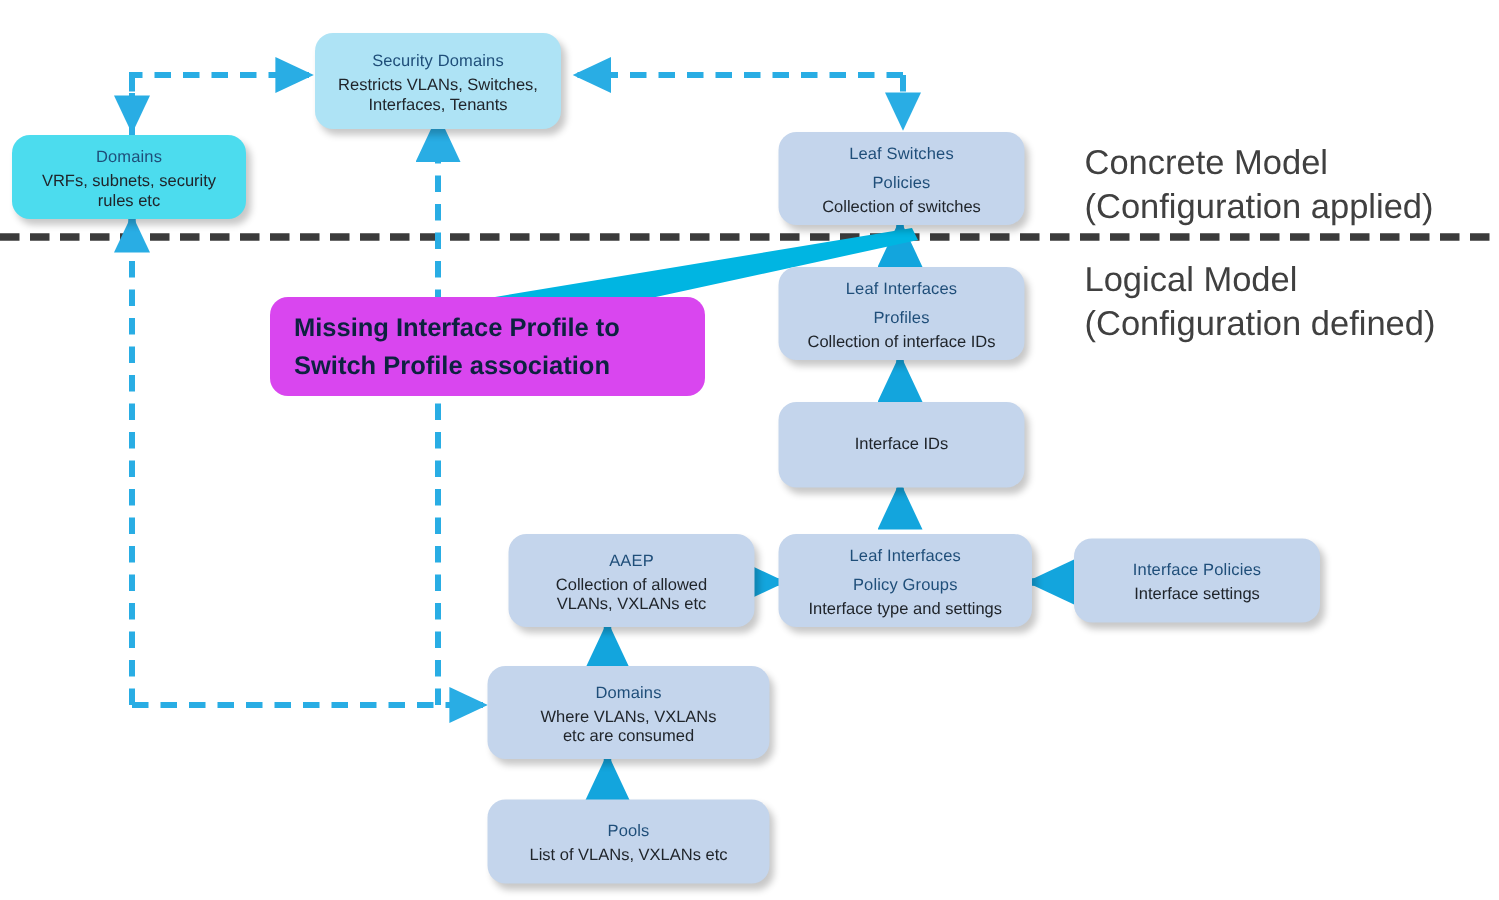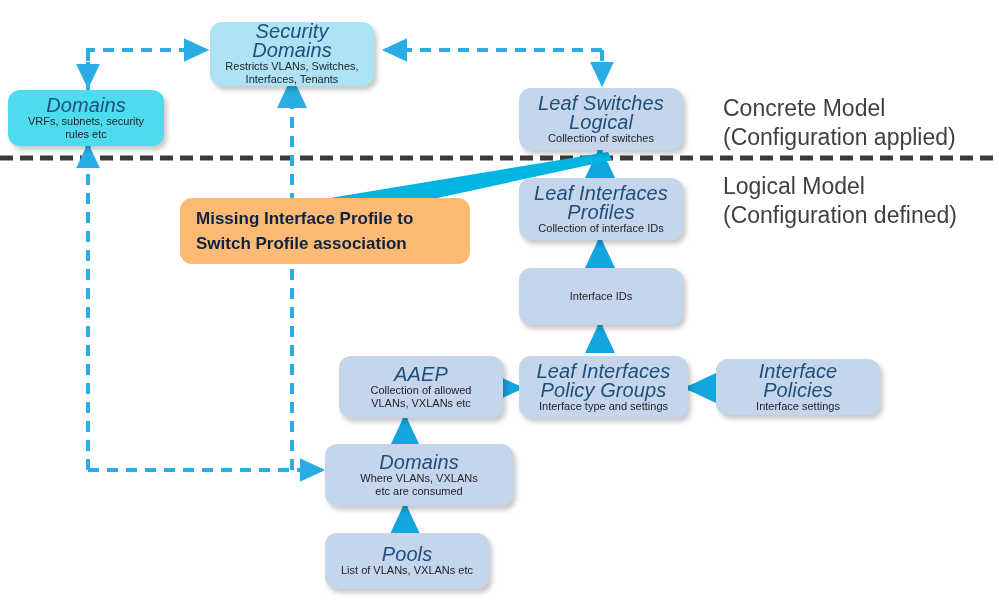--- a/index.html
+++ b/index.html
@@ -42,46 +42,45 @@
     background: #c4d5ec;
   }
   .node.concrete {
     background: #aee3f5;
   }
   .node.tenant {
     background: #4cdcee;
   }
   .node .title {
     color: #1f4e79;
-    font-size: 20px;
+    font-size: 11px;
     line-height: 19px;
     letter-spacing: 0.1px;
     white-space: pre-line;
-    font-style: italic;
   }
   .node .sub {
     color: #20252b;
     font-size: 11px;
     line-height: 13px;
     margin-top: 0;
     white-space: pre-line;
   }
   .node.concrete .title,
   .node.tenant .title {
     color: #1f4e79;
   }
 
   
   #callout {
     position: absolute;
     left: 180px;
     top: 198px;
     width: 290px;
     height: 66px;
-    background: #fdba74;
+    background: #d946ef;
     border-radius: 12px;
     display: flex;
     flex-direction: column;
     justify-content: center;
     padding: 0 16px;
     box-sizing: border-box;
     z-index: 6;
   }
   #callout .line {
     color: #0d2240;
@@ -155,21 +154,21 @@
   </div>
 
   <div class="node tenant" id="n-tenants" style="left:8px; top:90px; width:156px; height:56px;">
     <div class="title">Domains</div>
     <div class="sub">VRFs, subnets, security
 rules etc</div>
   </div>
 
   <div class="node logical" id="n-leaf-switches-profiles" style="left:519px; top:88px; width:164px; height:62px;">
     <div class="title">Leaf Switches
-Logical</div>
+Policies</div>
     <div class="sub">Collection of switches</div>
   </div>
 
   <div class="node logical" id="n-leaf-interfaces-profiles" style="left:519px; top:178px; width:164px; height:62px;">
     <div class="title">Leaf Interfaces
 Profiles</div>
     <div class="sub">Collection of interface IDs</div>
   </div>
 
   <div class="node logical" id="n-interface-selectors" style="left:519px; top:268px; width:164px; height:57px;">
@@ -192,21 +191,21 @@
     <div class="sub">Collection of allowed
 VLANs, VXLANs etc</div>
   </div>
 
   <div class="node logical" id="n-domains" style="left:325px; top:444px; width:188px; height:62px;">
     <div class="title">Domains</div>
     <div class="sub">Where VLANs, VXLANs
 etc are consumed</div>
   </div>
 
-  <div class="node logical" id="n-pools" style="left:325px; top:533px; width:164px; height:56px;">
+  <div class="node logical" id="n-pools" style="left:325px; top:533px; width:188px; height:56px;">
     <div class="title">Pools</div>
     <div class="sub">List of VLANs, VXLANs etc</div>
   </div>
 
   <div id="callout">
     <div class="line">Missing Interface Profile to</div>
     <div class="line">Switch Profile association</div>
   </div>
 
   <div class="side-label" id="label-concrete">Concrete Model

